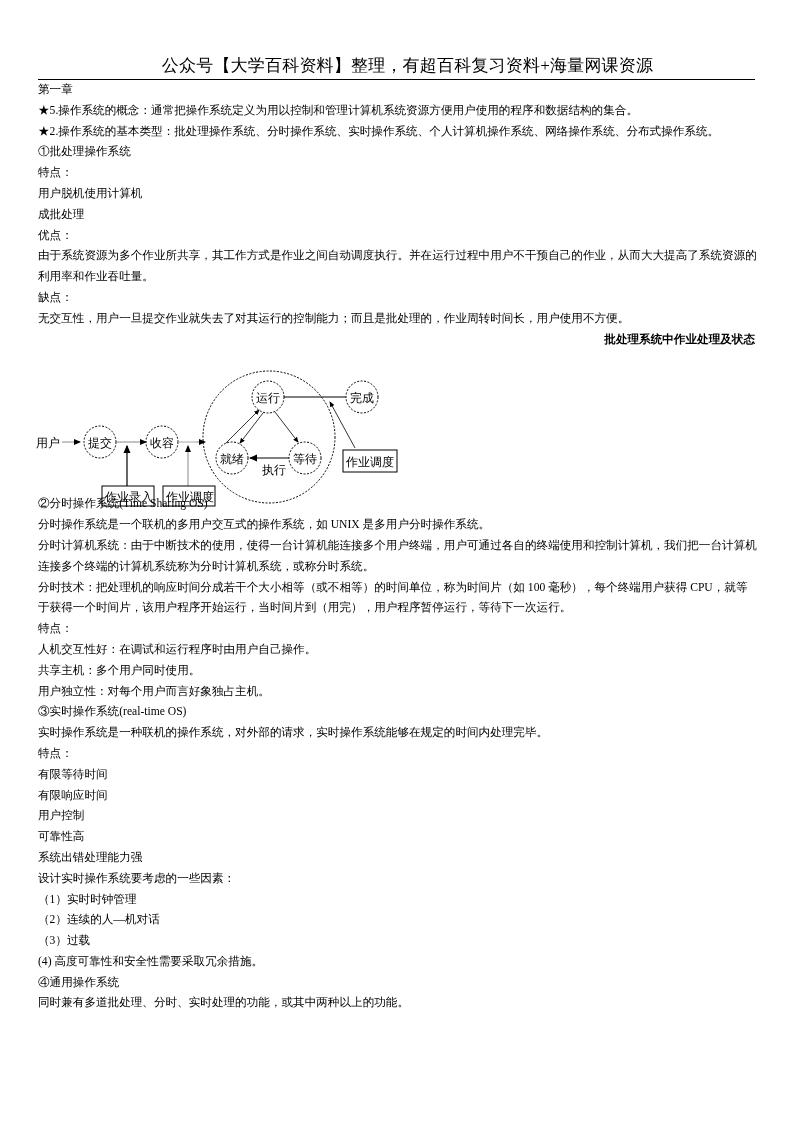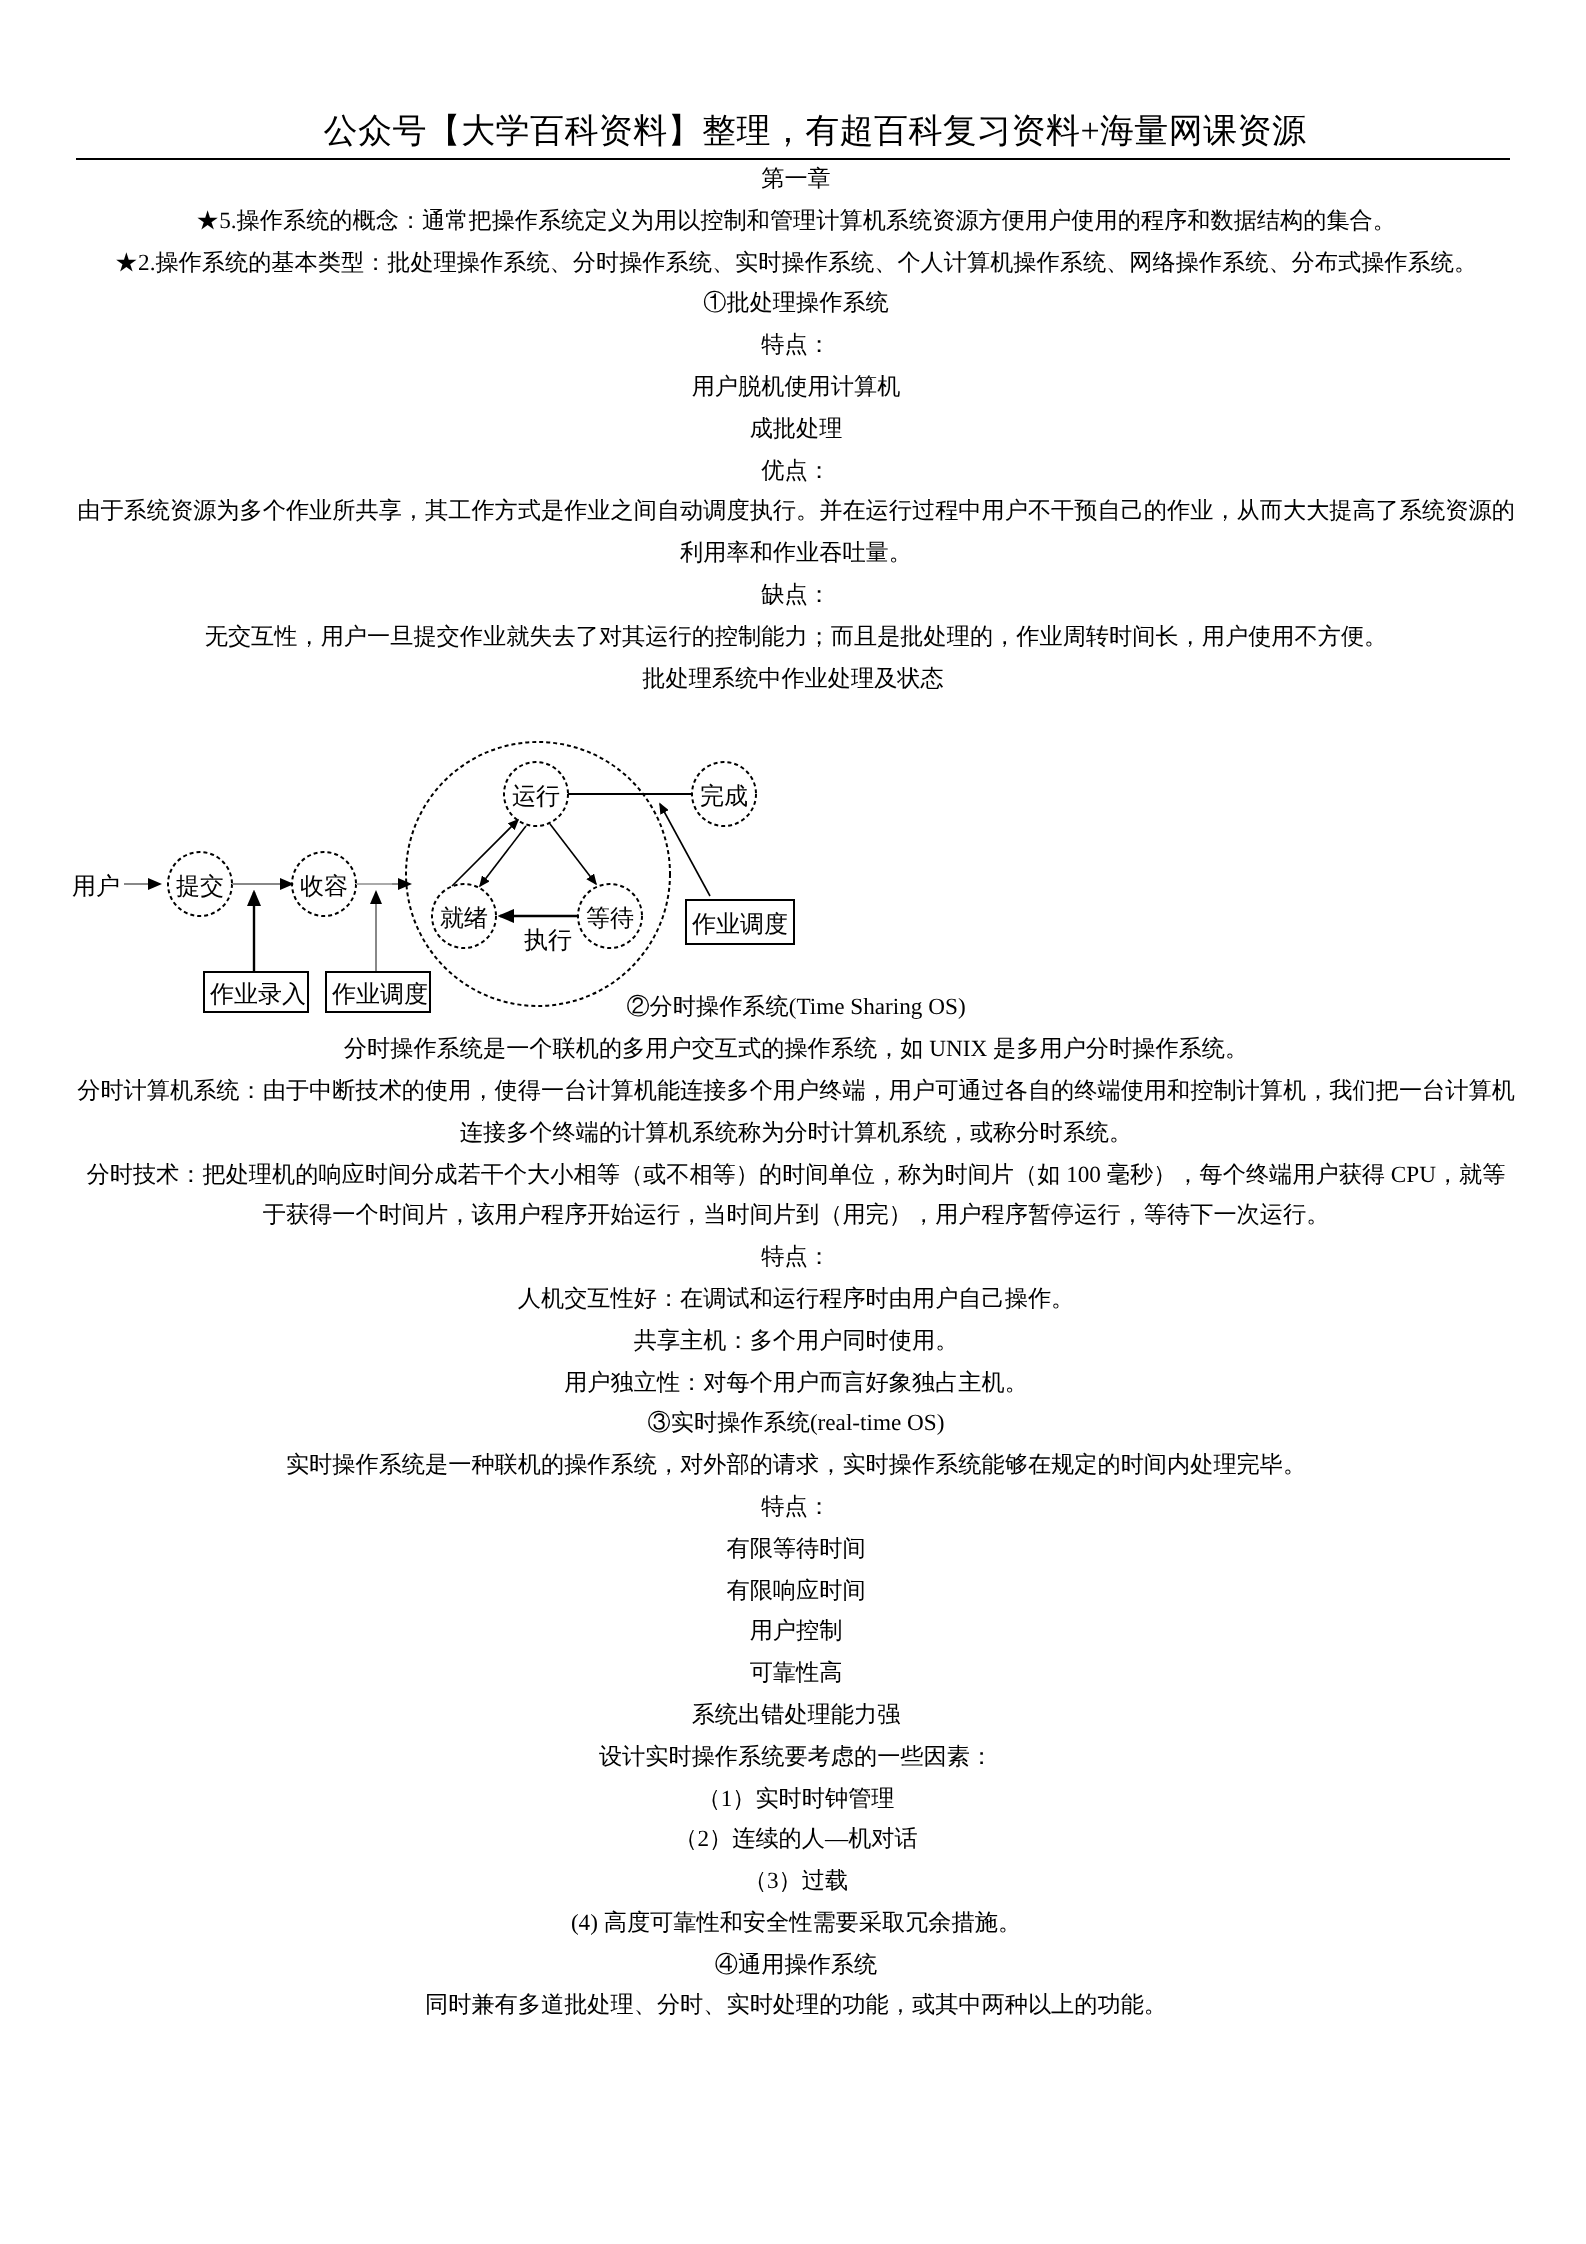--- a/index.html
+++ b/index.html
@@ -2,22 +2,22 @@
 <html><head>
 <meta charset="utf-8">
 <style>
   html, body { margin:0; padding:0; background:#ffffff; }
   body { width:793px; height:1122px; position:relative; overflow:hidden;
          font-family: "Liberation Serif", "DejaVu Serif", serif; color:#000; }
   .header { position:absolute; left:49px; top:54px; width:717px; text-align:center;
             font-size:17px; line-height:24px; letter-spacing:0.2px; }
   .header-rule { position:absolute; left:38px; top:79px; width:717px; height:0; border-top:1.3px solid #000; }
   .content { position:absolute; left:38px; top:80px; width:720px; font-size:11.6px; line-height:20.8px; }
-  .line { margin:0; white-space:normal;text-align:center; }
-  .caption { text-align:center; width:717px; }
+  .line { margin:0; white-space:normal; }
+  .caption { text-align:right; width:717px;font-weight:bold; }
   .spacer-diagram { height:144px; }
   .diagram { position:absolute; left:30px; top:366px; width:390px; height:145px; }
   .diagram svg text { font-family:"Liberation Serif", "DejaVu Serif", serif; font-size:12px; }
 </style>
 </head>
 <body>
 
 <div class="header">公众号【大学百科资料】整理，有超百科复习资料+海量网课资源</div>
 <div class="header-rule"></div>
 

